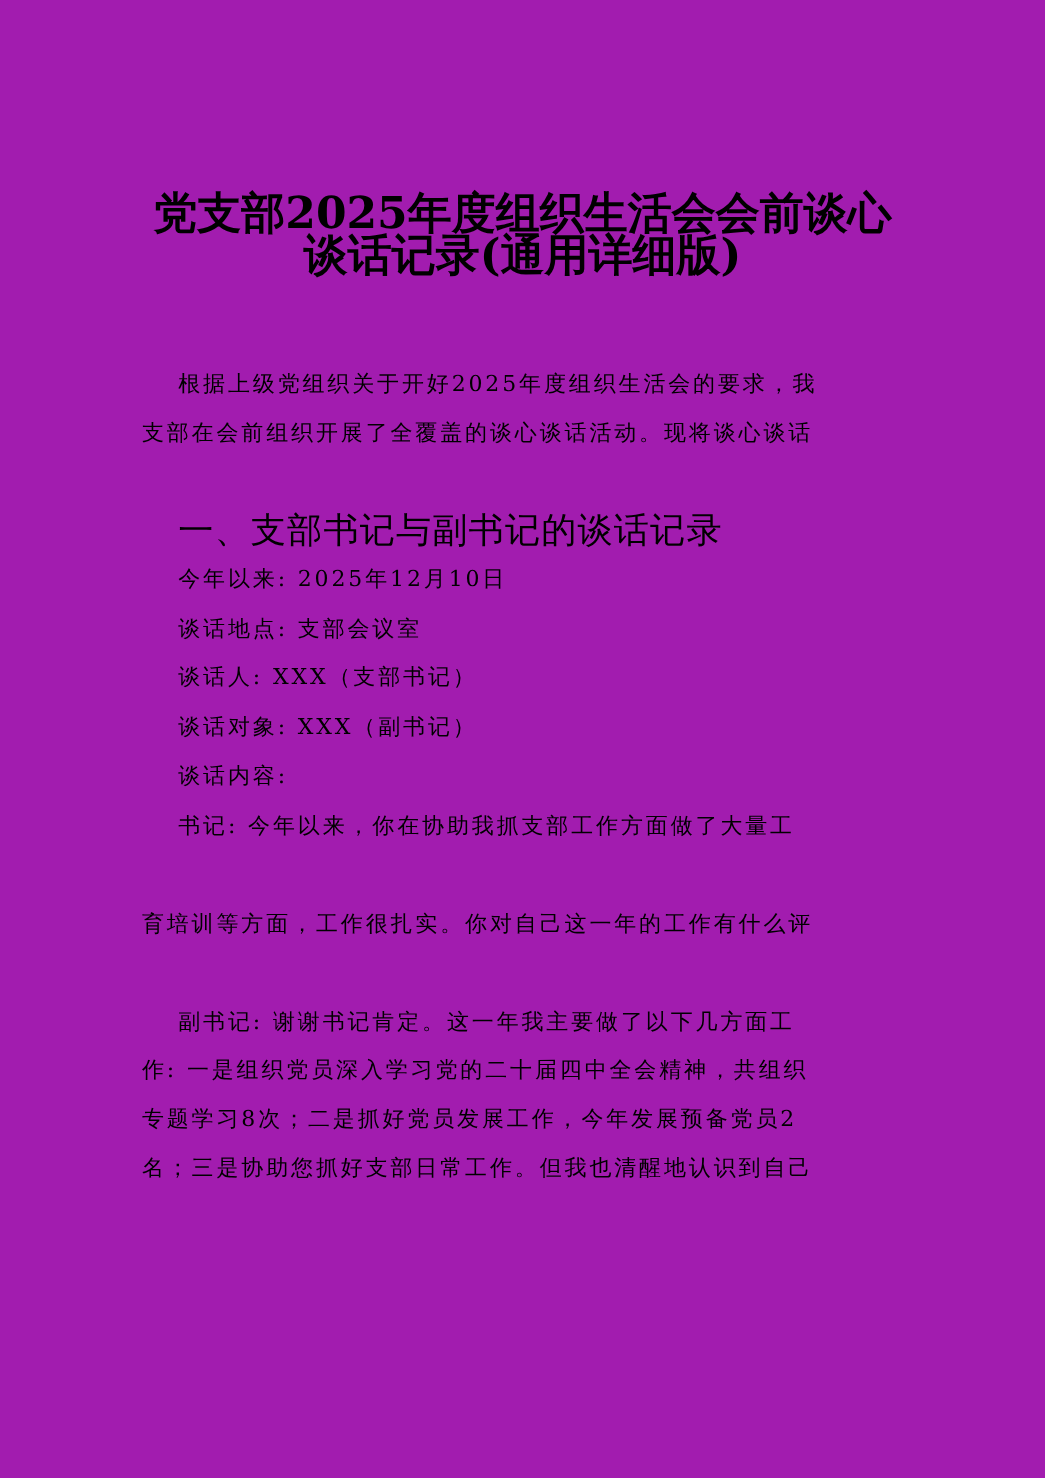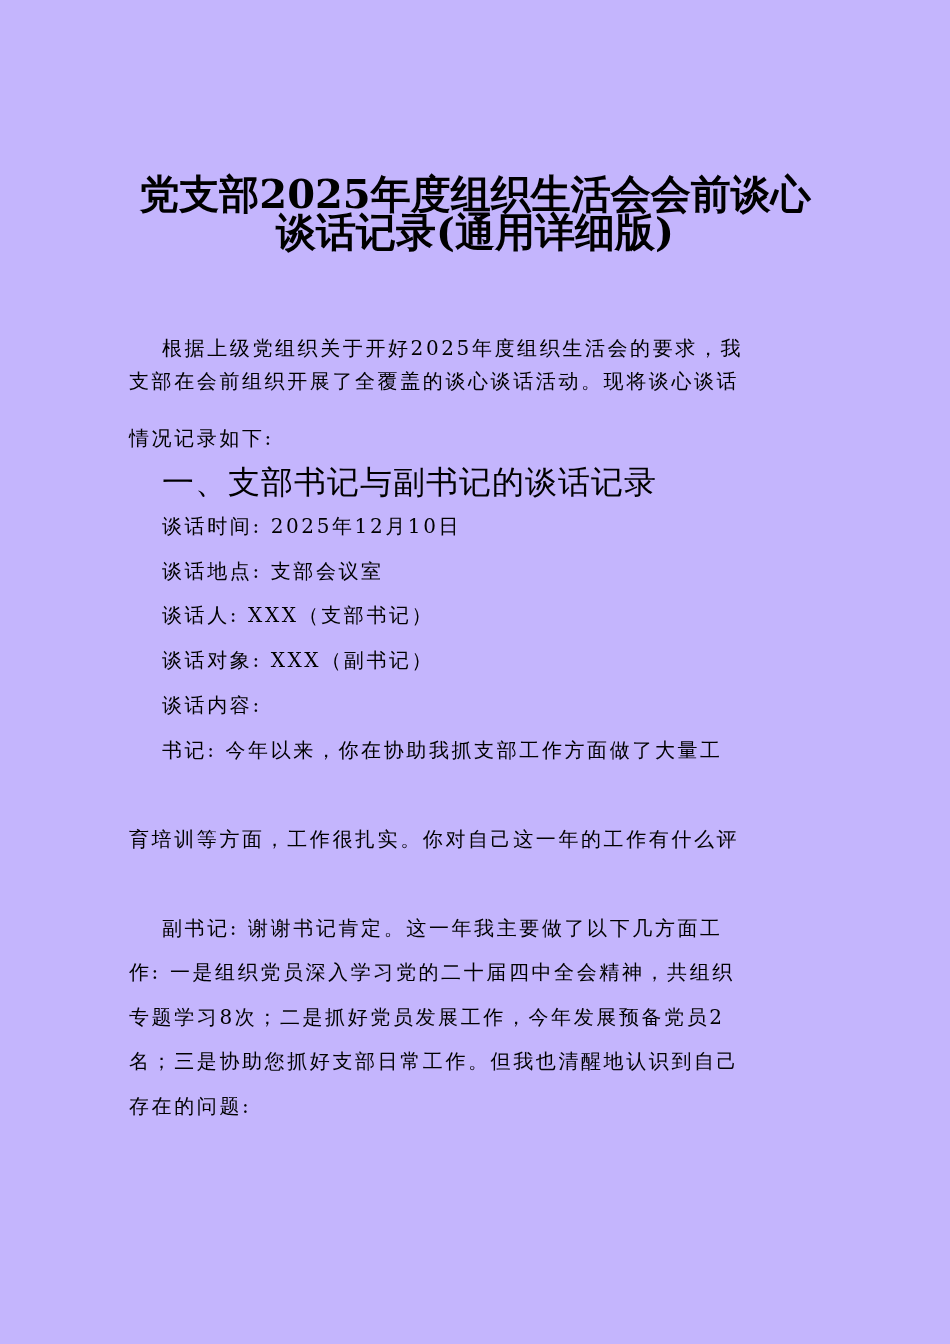--- a/index.html
+++ b/index.html
@@ -1,17 +1,17 @@
 <!DOCTYPE html>
 <html><head>
 <meta charset="utf-8">
 <style>
   html, body { margin: 0; padding: 0; background: #ffffff; }
   body { width: 950px; height: 1344px; position: relative; overflow: hidden; color: #000; }
-  .page { position: absolute; left: 0; top: 0; width: 950px; height: 1344px; background: #c4b5fd; }
+  .page { position: absolute; left: 0; top: 0; width: 950px; height: 1344px; background: #a21caf; }
   .title {
     position: absolute; left: 0; width: 950px; text-align: center;
     font-family: "DejaVu Serif", "Liberation Serif", serif;
     font-weight: bold; font-size: 40px; line-height: 48px; letter-spacing: 0px;
     white-space: nowrap;
   }
   .t1 { top: 170px; }
   .t2 { top: 208px; }
   .line {
     position: absolute; left: 129px; width: 700px;
@@ -27,32 +27,30 @@
   }
 </style>
 </head>
 <body>
 
 <div class="page">
   <div class="title t1">党支部2025年度组织生活会会前谈心</div>
   <div class="title t2">谈话记录(通用详细版)</div>
 
   <div class="line indent" style="top:333px">根据上级党组织关于开好2025年度组织生活会的要求，我</div>
-  <div class="line" style="top:366px">支部在会前组织开展了全覆盖的谈心谈话活动。现将谈心谈话</div>
-  <div class="line" style="top:423px">情况记录如下:</div>
+  <div class="line" style="top:378px">支部在会前组织开展了全覆盖的谈心谈话活动。现将谈心谈话</div>
 
   <div class="heading" style="top:467px">一、支部书记与副书记的谈话记录</div>
 
-  <div class="line indent" style="top:511px">谈话时间: 2025年12月10日</div>
+  <div class="line indent" style="top:511px">今年以来: 2025年12月10日</div>
   <div class="line indent" style="top:556px">谈话地点: 支部会议室</div>
   <div class="line indent" style="top:600px">谈话人: XXX（支部书记）</div>
   <div class="line indent" style="top:645px">谈话对象: XXX（副书记）</div>
   <div class="line indent" style="top:690px">谈话内容:</div>
 
   <div class="line indent" style="top:735px">书记: 今年以来，你在协助我抓支部工作方面做了大量工</div>
   <div class="line" style="top:824px">育培训等方面，工作很扎实。你对自己这一年的工作有什么评</div>
 
   <div class="line indent" style="top:913px">副书记: 谢谢书记肯定。这一年我主要做了以下几方面工</div>
   <div class="line" style="top:957px">作: 一是组织党员深入学习党的二十届四中全会精神，共组织</div>
   <div class="line" style="top:1002px">专题学习8次；二是抓好党员发展工作，今年发展预备党员2</div>
   <div class="line" style="top:1046px">名；三是协助您抓好支部日常工作。但我也清醒地认识到自己</div>
-  <div class="line" style="top:1091px">存在的问题:</div>
 </div>
 
 </body></html>

